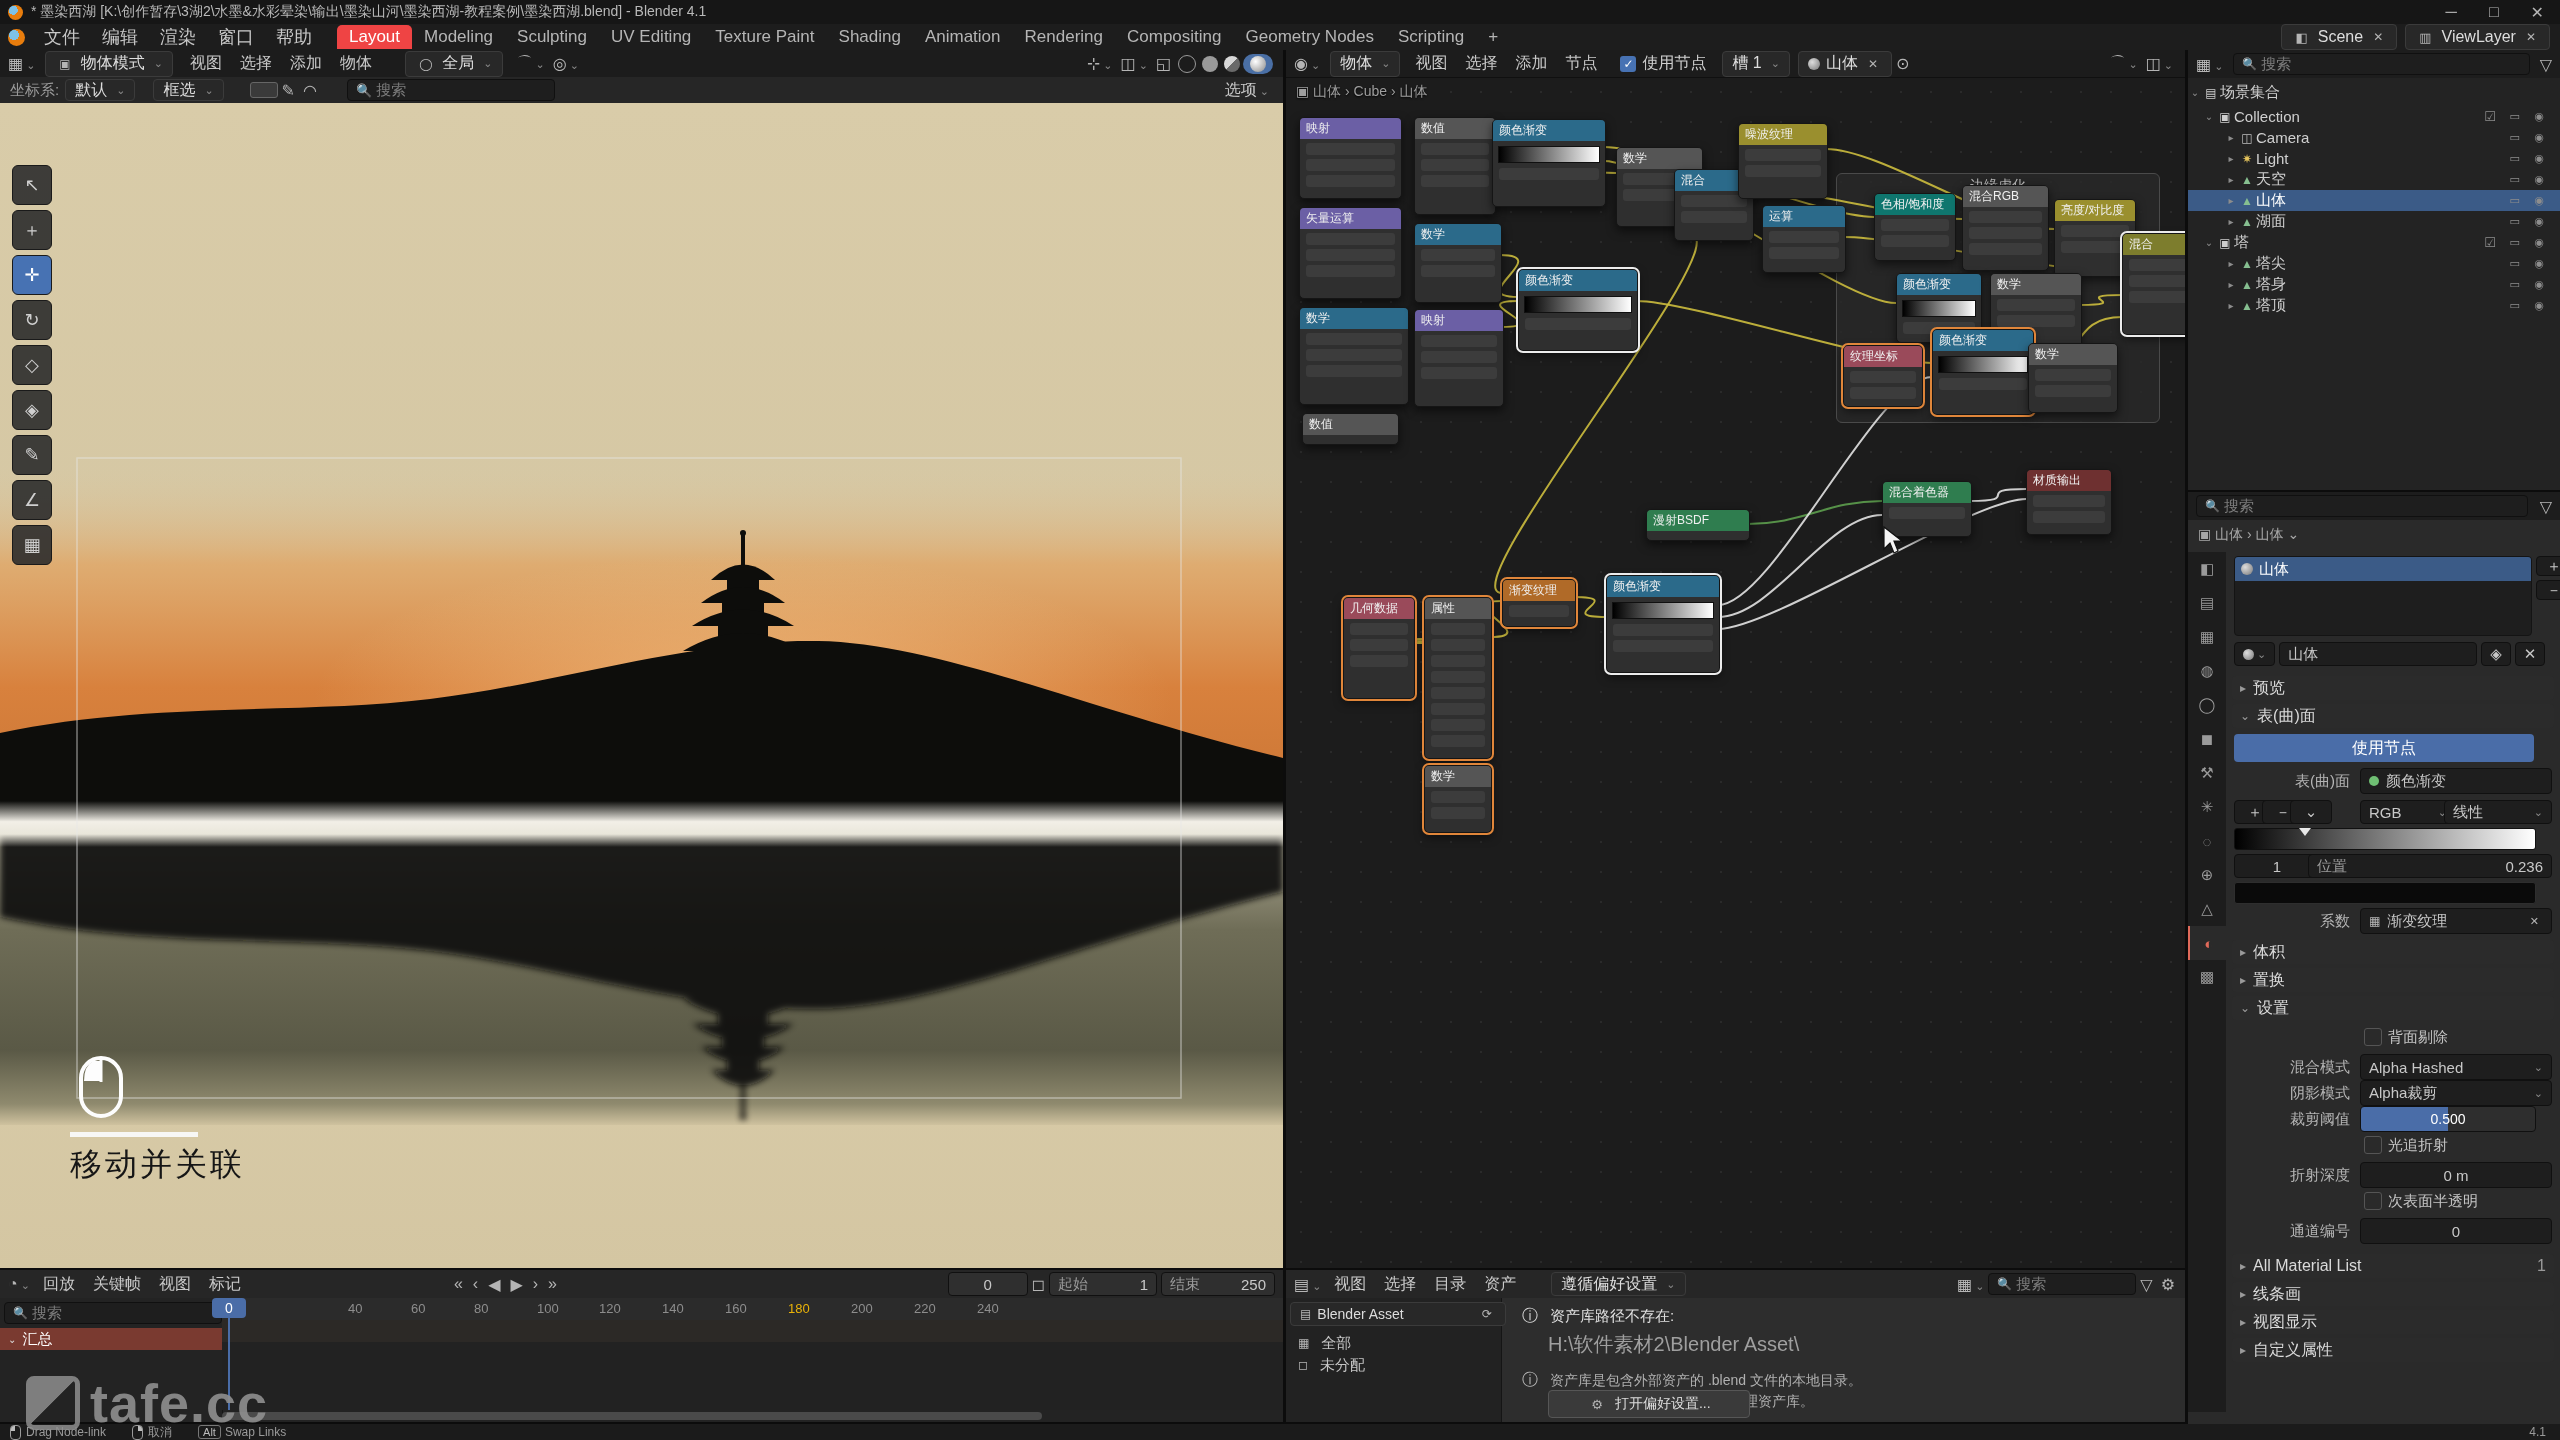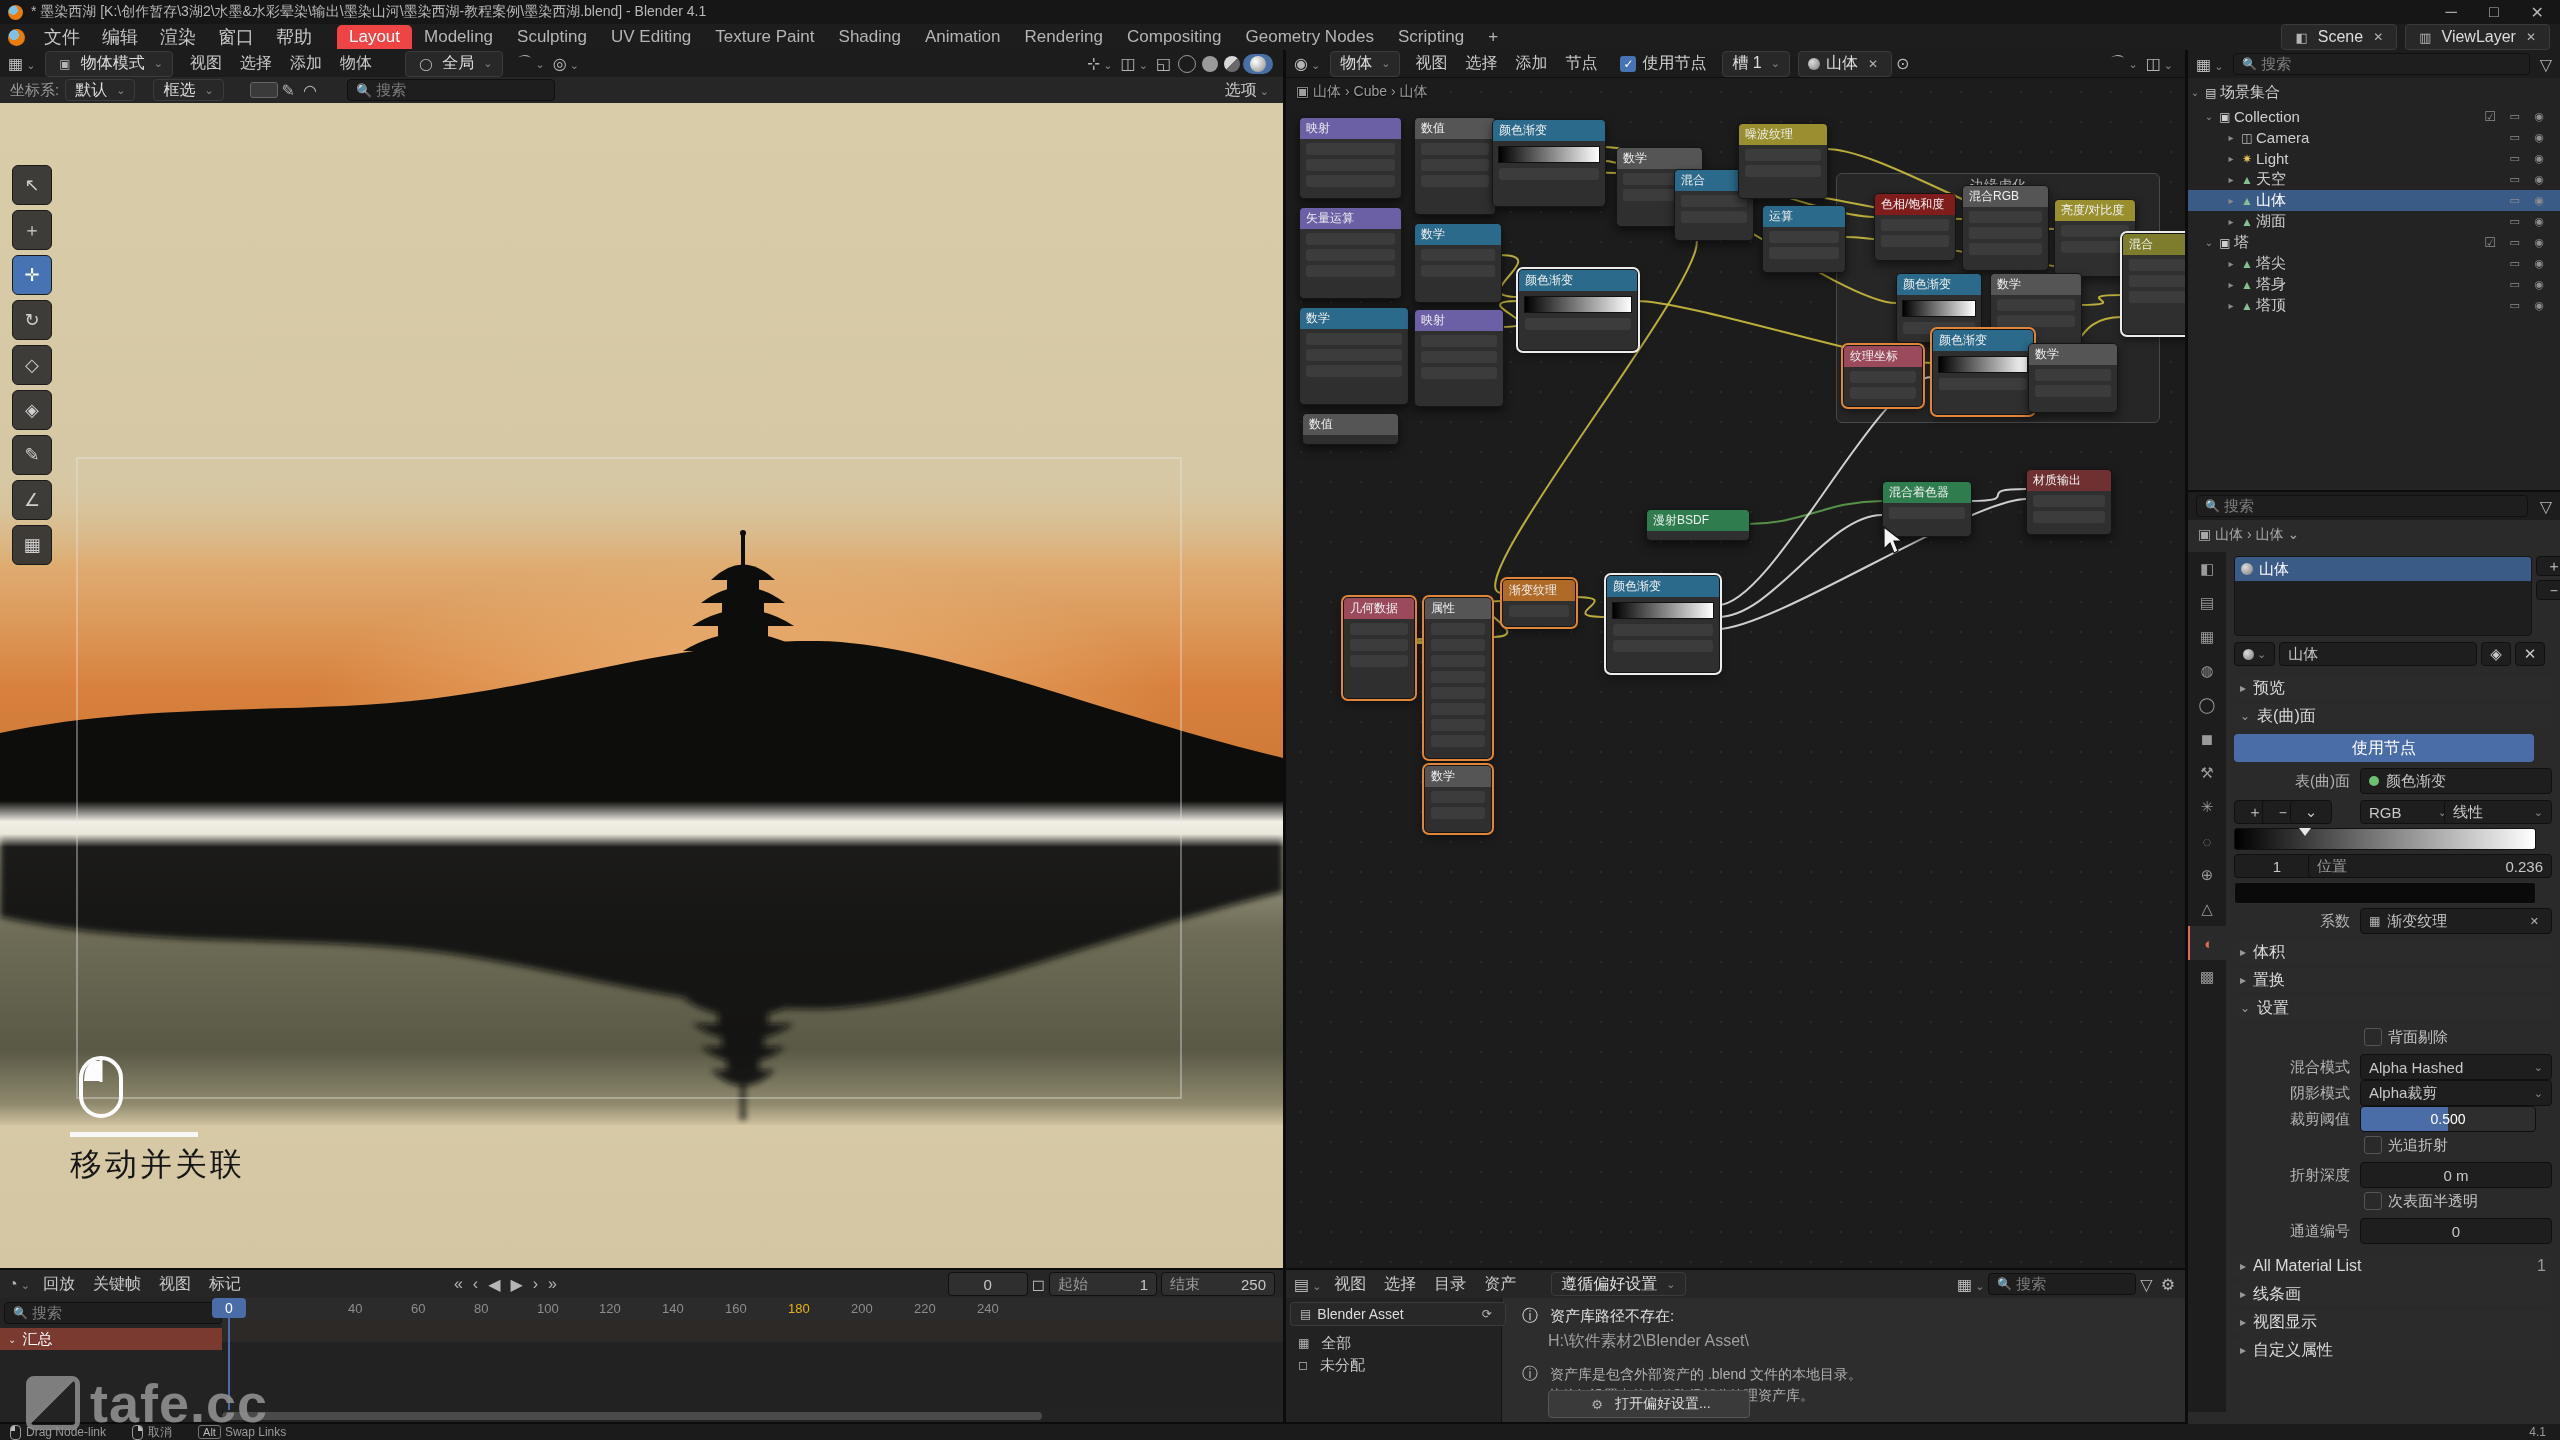--- a/index.html
+++ b/index.html
@@ -379,21 +379,21 @@
           <div class="nhd" style="background: rgb(43, 106, 138);">运算</div>
           <div class="nrow"></div>
           <div class="nrow"></div>
         </div>
         <div class="node selw" style="left: 232px; top: 192px; width: 118px; height: 80px;">
           <div class="nhd" style="background: rgb(43, 106, 138);">颜色渐变</div>
           <div class="ngrad"></div>
           <div class="nrow"></div>
         </div>
         <div class="node" style="left: 588px; top: 116px; width: 80px; height: 66px;">
-          <div class="nhd" style="background: #7f1d1d;">色相/饱和度</div>
+          <div class="nhd" style="background: #0f766e;">色相/饱和度</div>
           <div class="nrow"></div>
           <div class="nrow"></div>
         </div>
         <div class="node" style="left: 676px; top: 108px; width: 85px; height: 84px;">
           <div class="nhd" style="background: rgb(85, 85, 85);">混合RGB</div>
           <div class="nrow"></div>
           <div class="nrow"></div>
           <div class="nrow"></div>
         </div>
         <div class="node" style="left: 768px; top: 122px; width: 80px; height: 76px;">
@@ -847,21 +847,21 @@
             <span class="icn" style="font-size: 12px;">◻</span>
             <span>未分配</span>
           </div>
         </div>
     </div>
     <div class="abs" style="left:232px;top:28px;width:660px;height:124px;">
       <div class="r" style="margin-top:8px;gap:8px;">
         <span class="icn" style="color:#d8d8d8;">ⓘ</span>
         <span style="color:#e0e0e0;font-size:15px;">资产库路径不存在:</span>
       </div>
-      <div style="color:#9f9f9f;font-size:16px;margin:4px 0 0 30px;">H:\软件素材2\Blender Asset\</div>
+      <div style="color:#9f9f9f;font-size:20px;margin:4px 0 0 30px;">H:\软件素材2\Blender Asset\</div>
       <div class="r" style="margin-top:12px;gap:8px;">
         <span class="icn" style="color:#b8b8b8;">ⓘ</span>
         <span style="color:#b0b0b0;font-size:14px;">资产库是包含外部资产的 .blend 文件的本地目录。</span>
       </div>
       <div style="color:#b0b0b0;font-size:14px;margin:2px 0 0 30px;">从偏好设置中的文件路径部分管理资产库。</div>
       <div class="r" style="position:absolute;left:30px;top:92px;width:200px;height:26px;background:#3a3a3a;border:1px solid #565656;
                   border-radius:4px;justify-content:center;gap:8px;font-size:14px;color:#ddd;">
         <span class="icn" style="font-size:13px;">⚙</span>
         <span>打开偏好设置...</span>
       </div>

